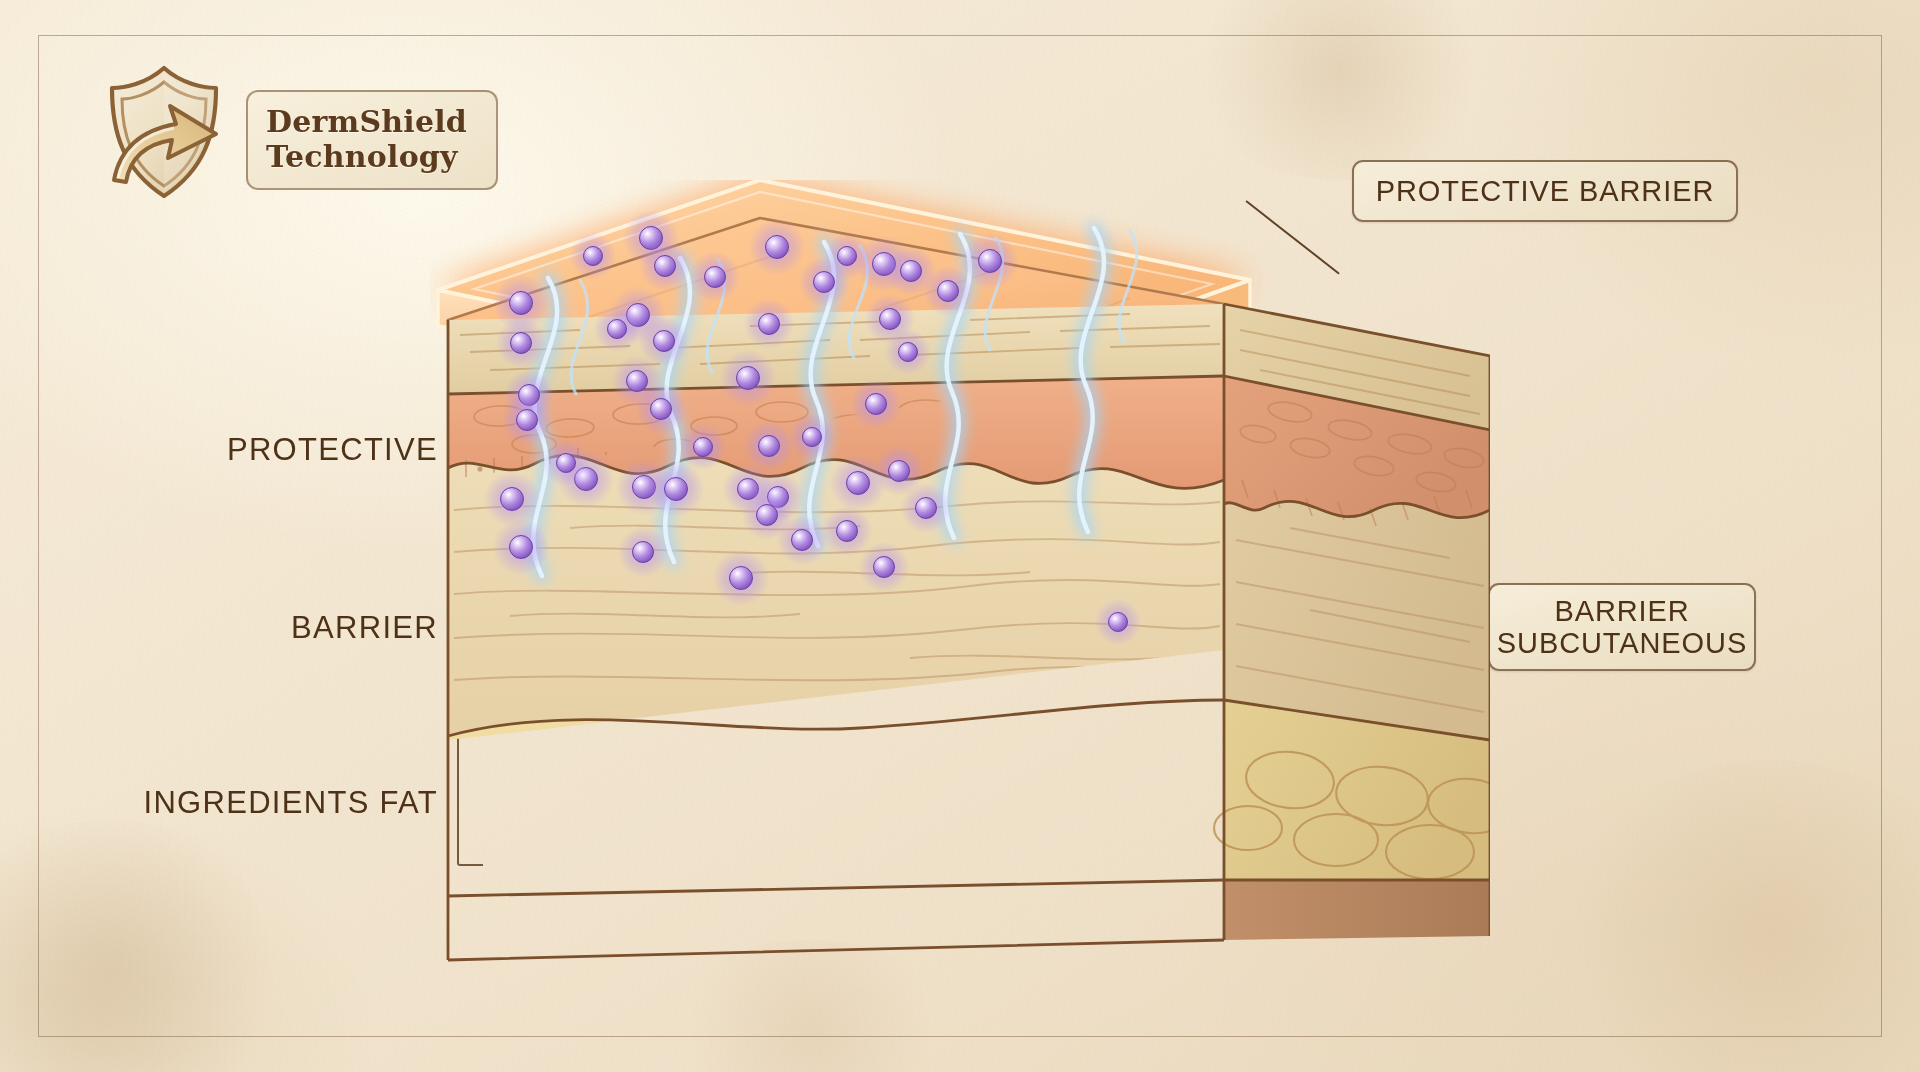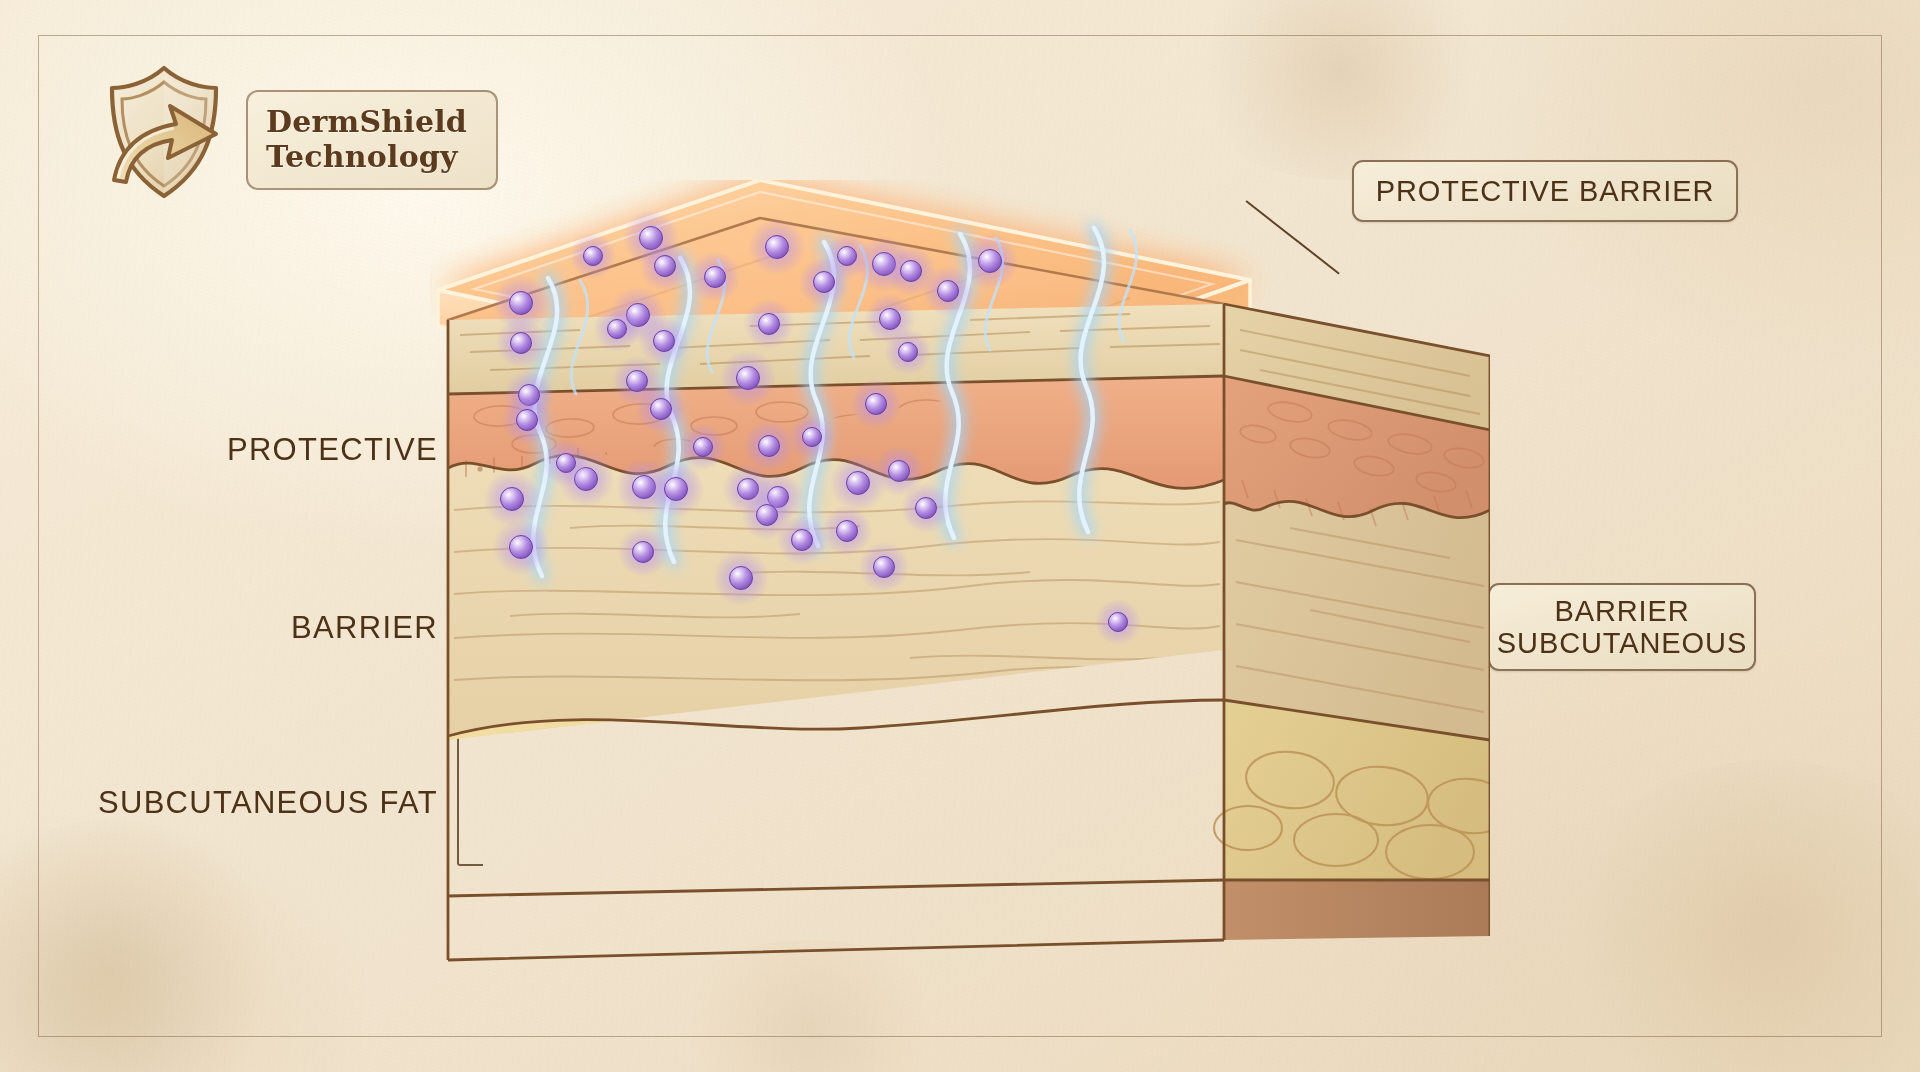--- a/index.html
+++ b/index.html
@@ -145,21 +145,21 @@
 <div class="leader" style="left:1246px; top:200px; width:118px; height:2.4px; transform-origin:left center; transform:rotate(38deg);"></div>
 
 <div class="callout" id="callout-active">
   <span>BARRIER</span>
   <span>SUBCUTANEOUS</span>
 </div>
 <div class="leader" style="left:1138px; top:625px; width:352px; height:2.4px;"></div>
 
 <div class="layer-label" id="label-epidermis">PROTECTIVE</div>
 <div class="layer-label" id="label-dermis">BARRIER</div>
-<div class="layer-label" id="label-subfat">SUBCUTANEOUS FAT</div>
+<div class="layer-label" id="label-subfat">INGREDIENTS FAT</div>
 
 <div class="bracket" id="bracket-epidermis"></div>
 <div class="bracket" id="bracket-dermis"></div>
 <div class="bracket" id="bracket-subfat"></div>
 
 <div class="scene">
 <svg width="1060" height="800" viewBox="0 0 1060 800">
   <defs>
     <linearGradient id="gBarrierTop" x1="0" y1="0" x2="0.6" y2="1">
       <stop offset="0%" stop-color="#ffd9ab"></stop>

